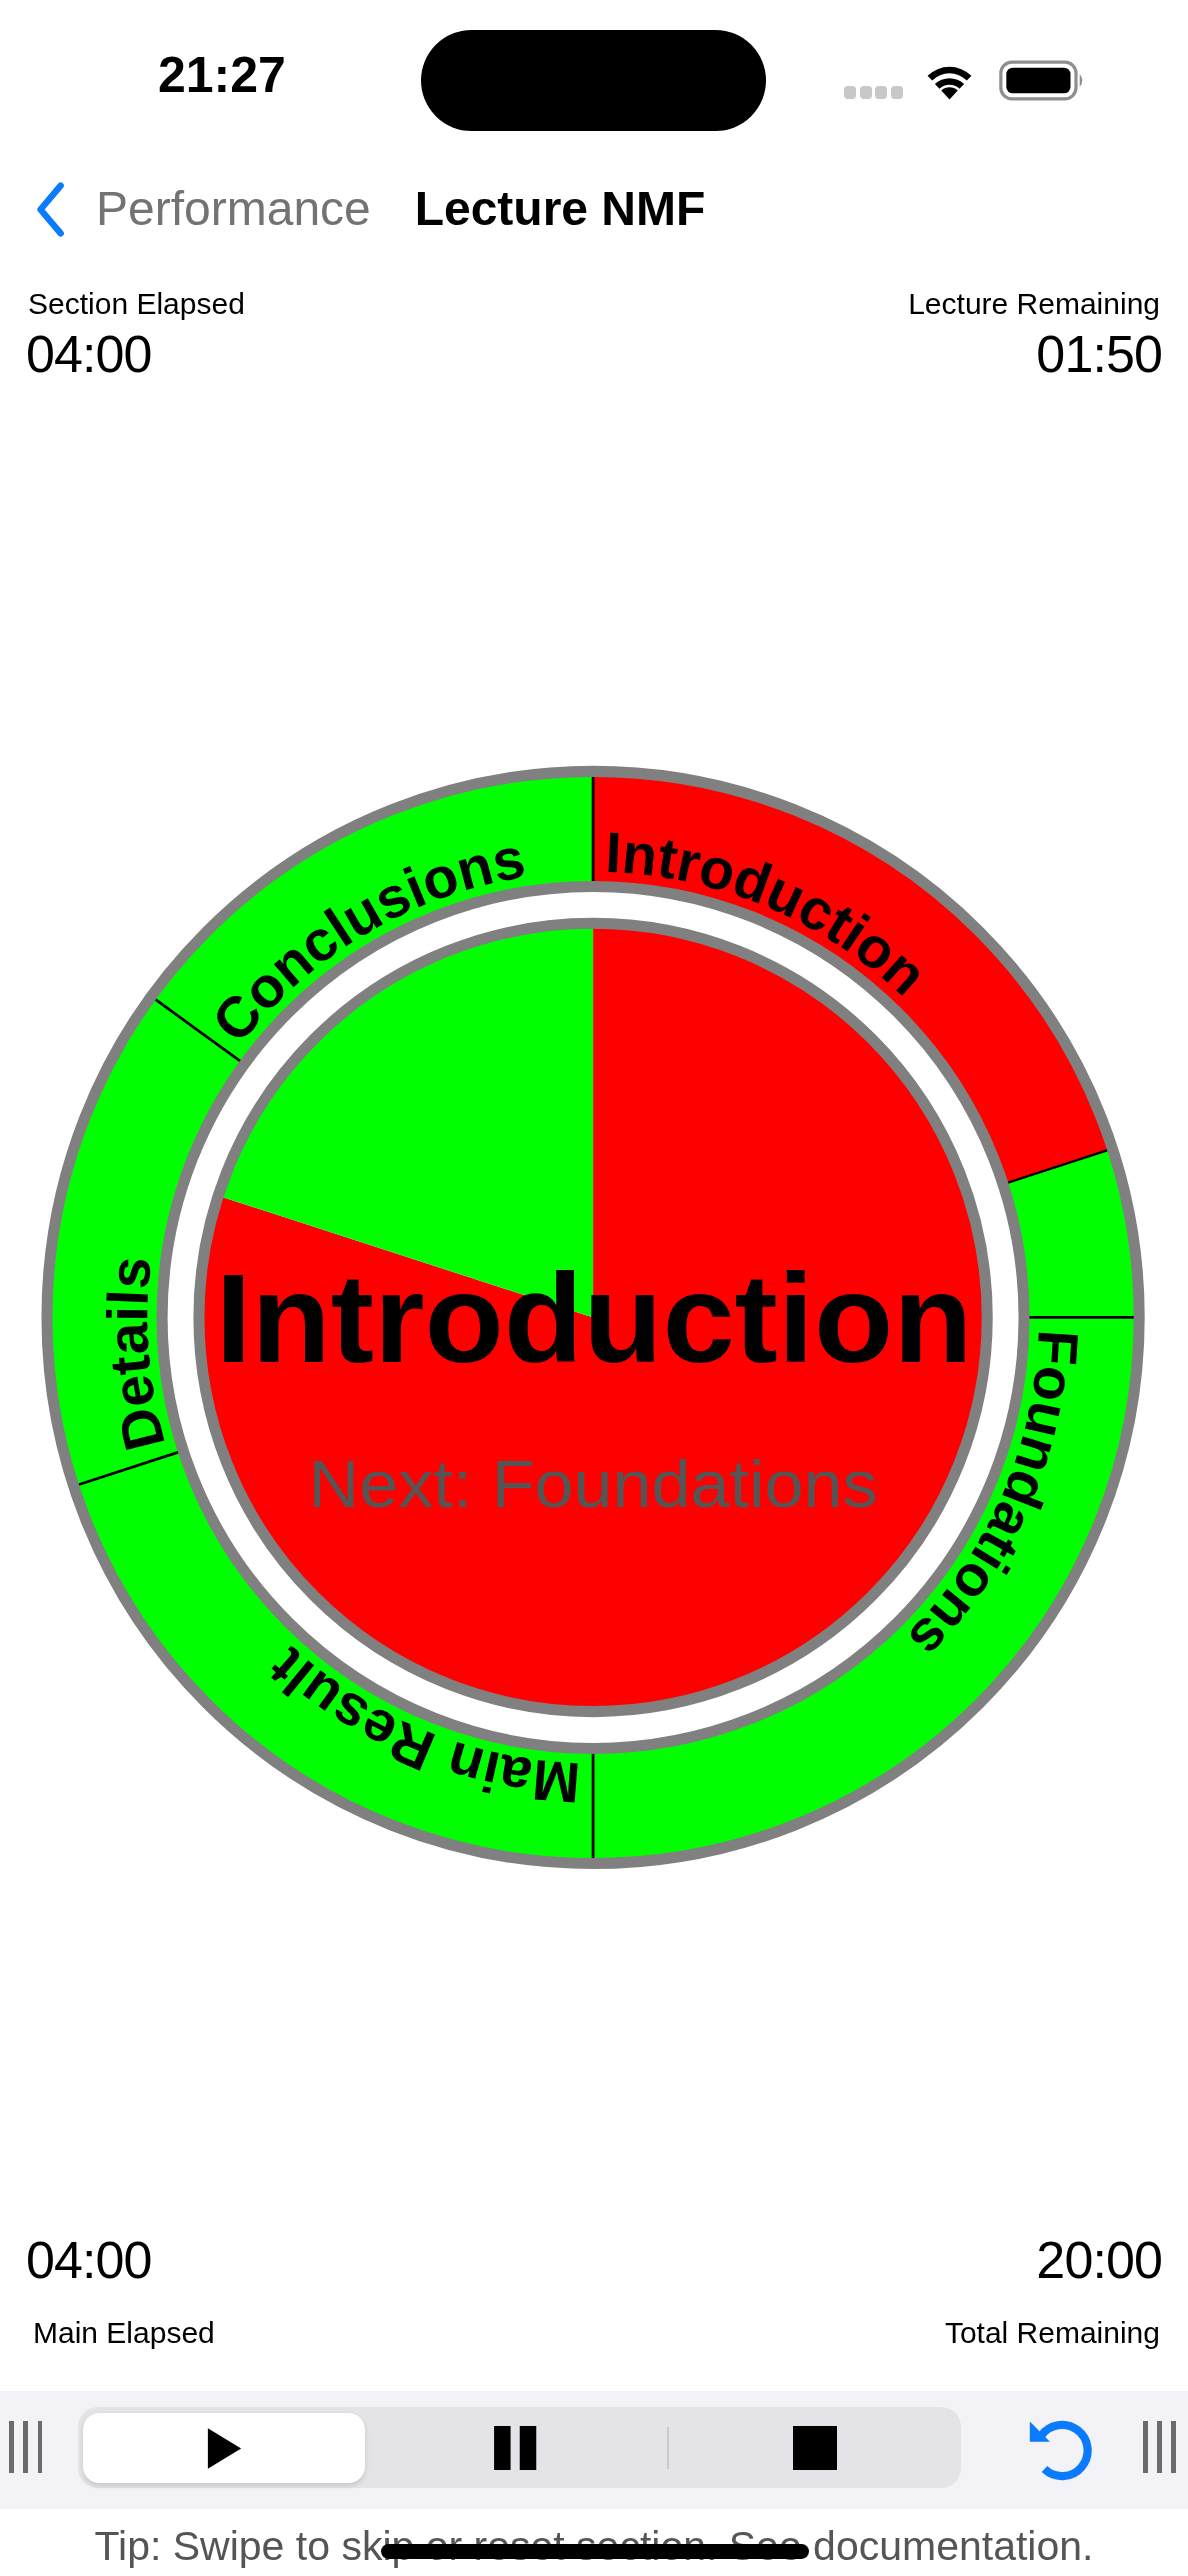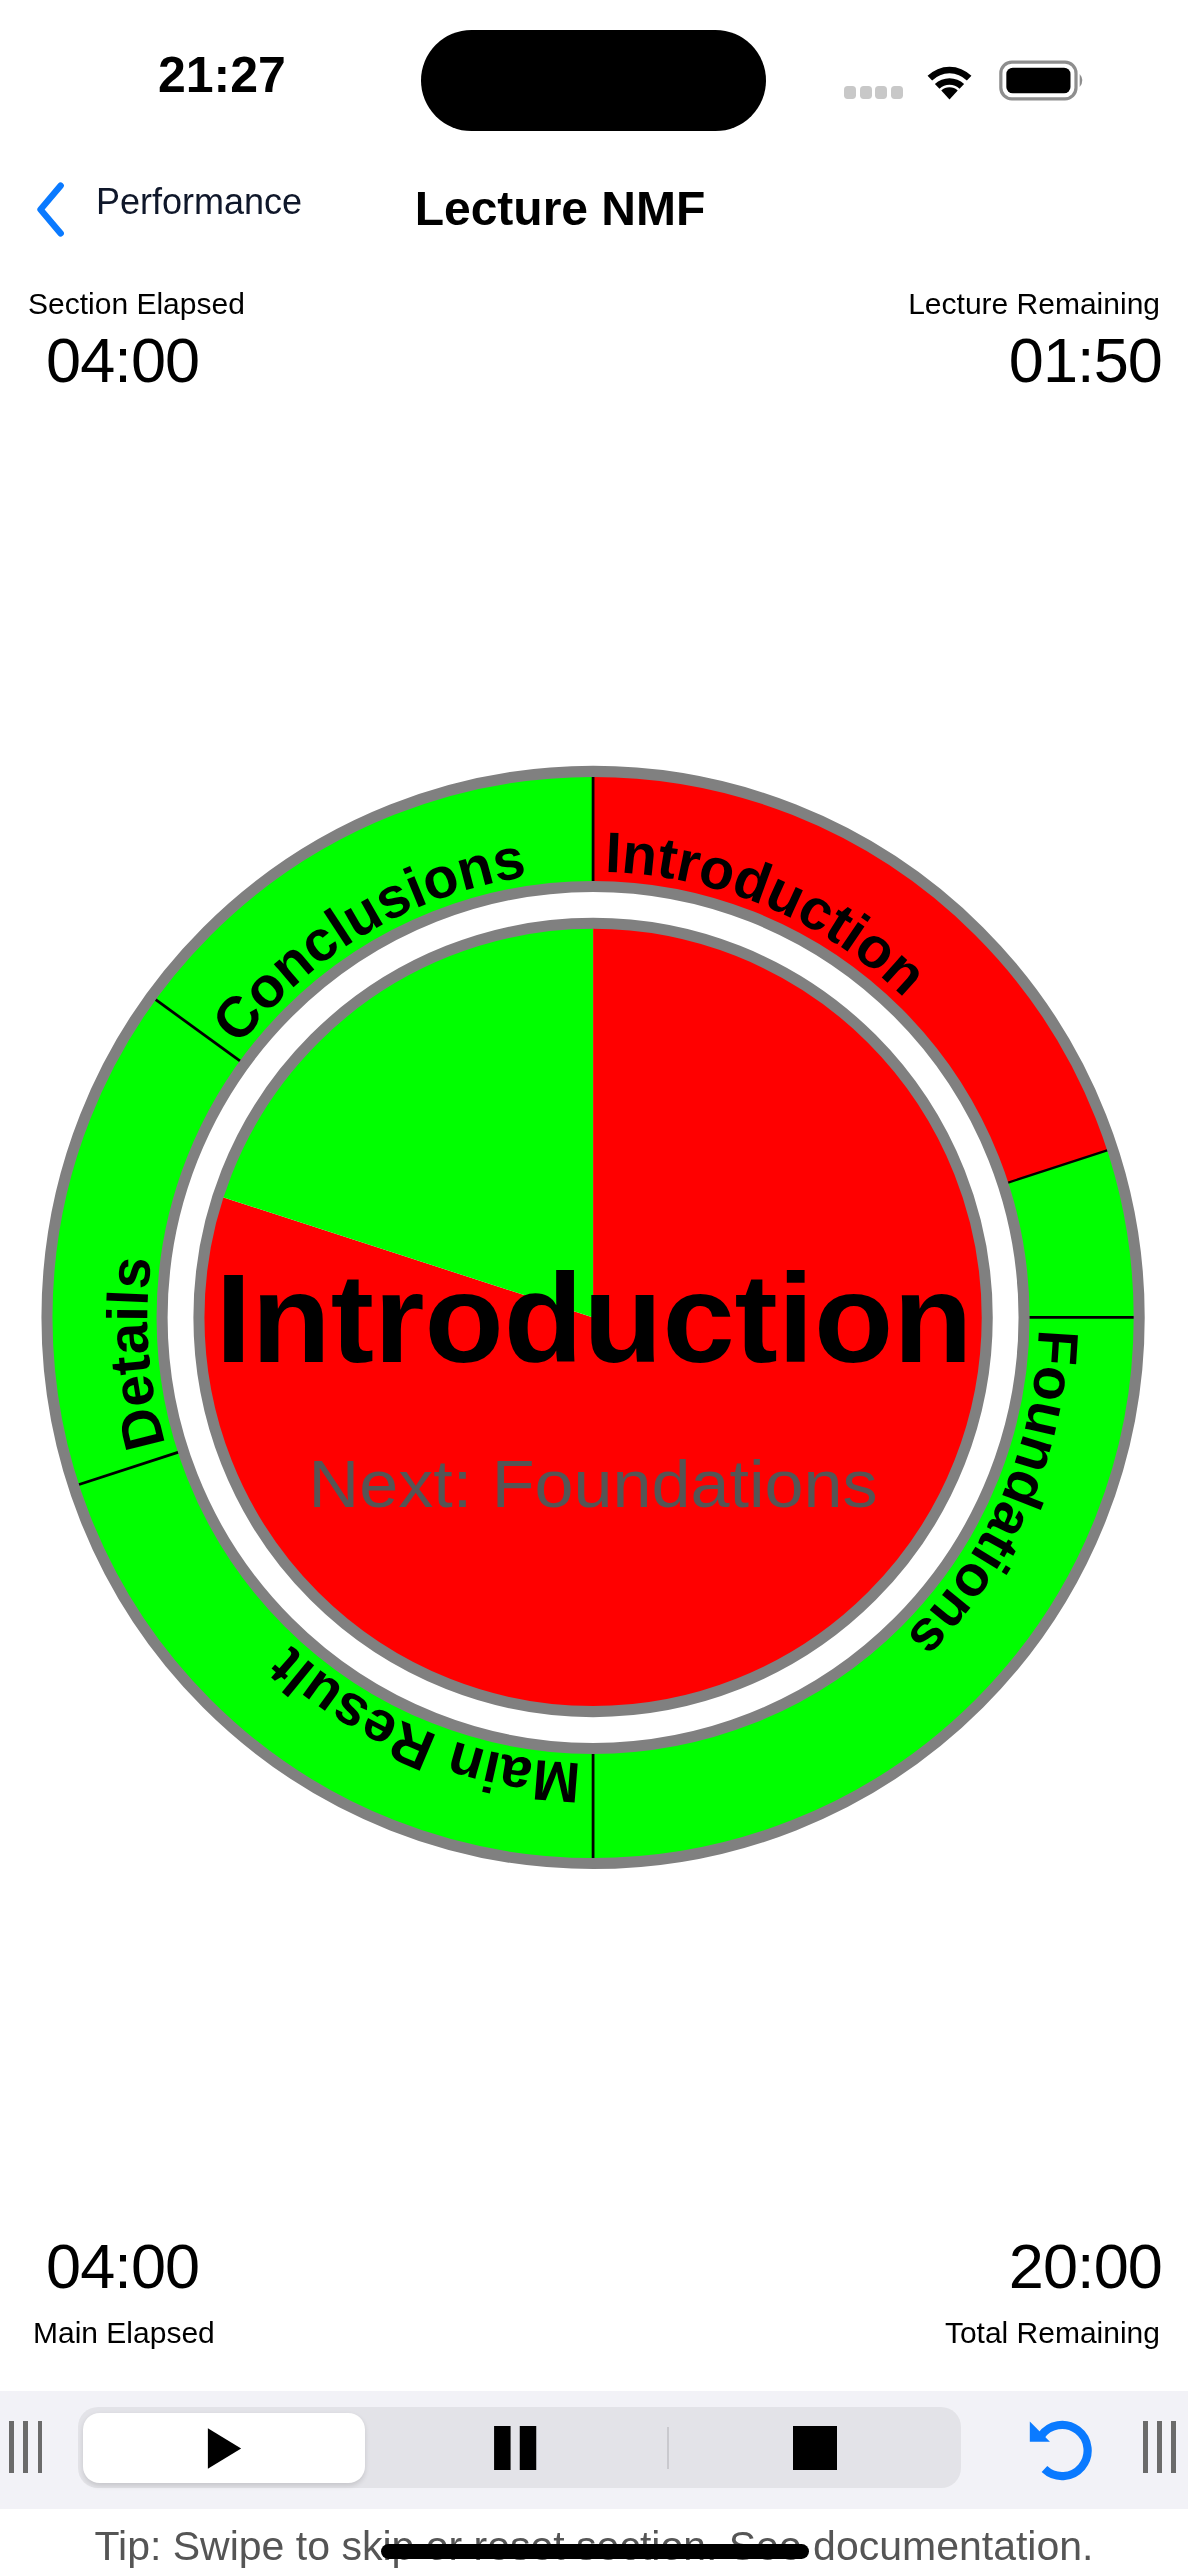--- a/index.html
+++ b/index.html
@@ -11,26 +11,26 @@
   
   .sb-time { left:158px; top:46px; font-size:50px; font-weight:bold; letter-spacing:0px; }
   .island { left:421px; top:30px; width:345px; height:101px; background:#000; border-radius:51px; }
   .sig { left:844px; top:86px; width:59px; height:13px; display:flex; gap:3.7px; }
   .sig span { flex:1; background:#c8c8c8; border-radius:3.7px; }
   .wifi { left:923px; top:59px; width:53px; height:41px; }
   .battery { left:999px; top:60px; width:88px; height:41px; }
 
   
   .back-chev { left:33px; top:182px; width:37px; height:55px; }
-  .back-label { left:96px; top:181px; font-size:36px; color:#0f172a; }
+  .back-label { left:96px; top:181px; font-size:48px; color:#737373; }
   .nav-title { left:0; width:1120px; top:181px; text-align:center; font-size:48px; font-weight:bold; padding-right:0; }
   .nav-title span { position:relative; left:0; }
 
   .label-small { font-size:30px; color:#000; }
-  .big-time { font-size:63px; color:#000; letter-spacing:-0.9px;margin-left:20px; }
+  .big-time { font-size:52px; color:#000; letter-spacing:-0.9px; }
 
   .sec-elapsed-label { left:28px; top:287px; }
   .sec-elapsed-val { left:26px; top:324px; }
   .sec-remaining-label { right:28px; top:287px; text-align:right; }
   .sec-remaining-val { right:26px; top:324px; text-align:right; }
 
   .tot-elapsed-val { left:26px; top:2230px; }
   .tot-elapsed-label { left:33px; top:2316px; }
   .tot-remaining-val { right:26px; top:2230px; text-align:right; }
   .tot-remaining-label { right:28px; top:2316px; text-align:left; }

